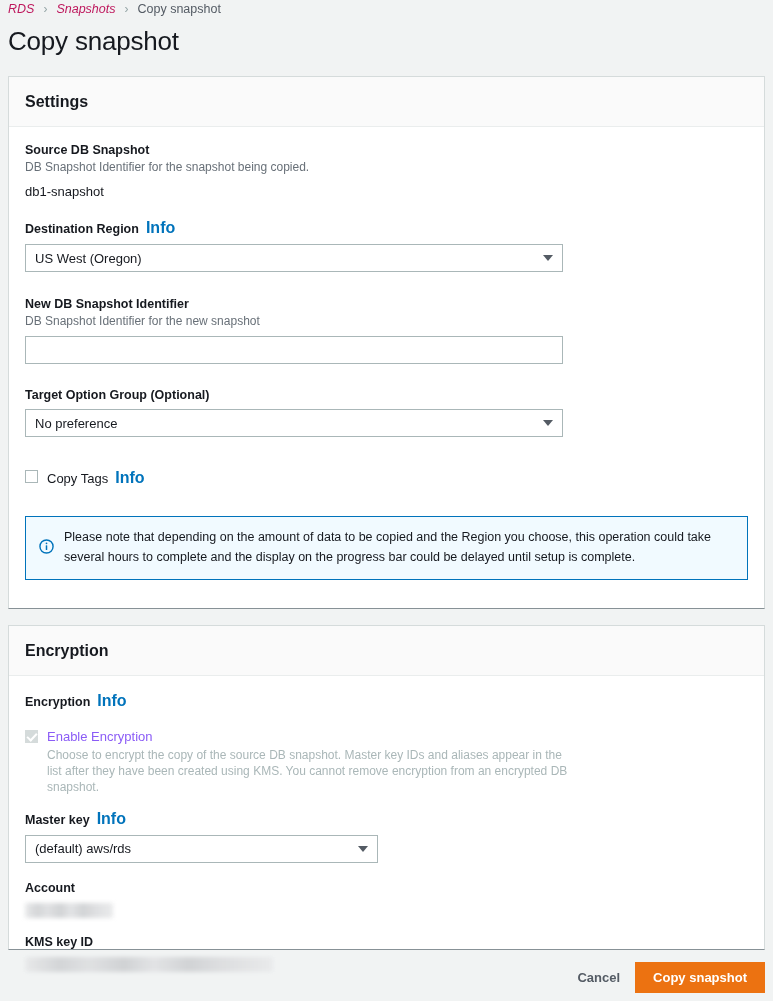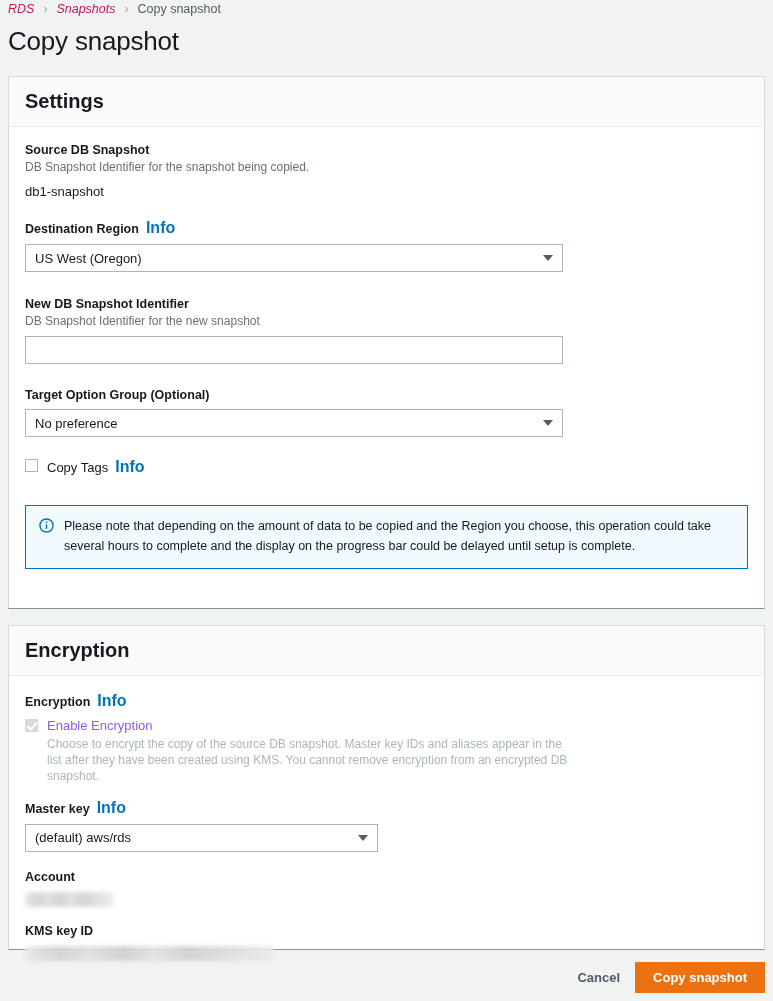--- a/index.html
+++ b/index.html
@@ -44,21 +44,21 @@
   #card-encryption { top: 625px; height: 325px; }
 
   .card-header {
     height: 50px;
     background: #fafafa;
     border-bottom: 1px solid #eaeded;
     display: flex; align-items: center;
     padding: 0 16px;
   }
   .card-header h2 {
-    margin: 0; font-size: 20px; font-weight: bold; color: #16191f;
+    margin: 0; font-size: 16px; font-weight: bold; color: #16191f;
   }
   .card-body { padding: 16px; position: relative; }
 
   
   .field { margin-bottom: 0; }
   .field-label {
     font-size: 12.5px; font-weight: bold; color: #16191f;
     display: flex; align-items: baseline; gap: 7px;
   }
   .field-desc {
@@ -95,21 +95,21 @@
     width: 100%; height: 28px;
     border: 1px solid #aab7b8;
     background: #ffffff;
     font-size: 13px; color: #16191f;
     padding: 0 9px;
     margin-top: 7px;
     font-family: "Liberation Sans", sans-serif;
   }
 
   .checkbox-row {
-    display: flex; align-items: flex-start; gap: 9px;
+    display: flex; align-items: flex-start; gap: 9px; margin-top: 11px;
   }
   .cb {
     width: 13px; height: 13px; flex: 0 0 13px;
     border: 1px solid #aab7b8; background: #ffffff;
     margin-top: 1px; cursor: pointer; position: relative;
   }
   .cb-disabled-checked {
     border-color: #d5dbdb; background: #d5dbdb; cursor: default;
   }
   .cb-disabled-checked::after {
@@ -123,21 +123,21 @@
     display: flex; align-items: baseline; gap: 7px;
   }
   .cb-label.disabled { color: #8b5cf6; }
 
   
   .alert {
     border: 1px solid #0073bb;
     background: #f1faff;
     padding: 11px 0 12px 13px;
     display: flex; gap: 10px;
-    align-items: flex-start;
+    align-items: center;
   }
   .alert-icon { flex: 0 0 15px; margin-top: 1px; }
   .alert-text {
     font-size: 12.5px; color: #16191f; line-height: 1.55;
   }
 
   
   .redacted {
     height: 15px; margin-top: 8px;
     background: linear-gradient(90deg,

